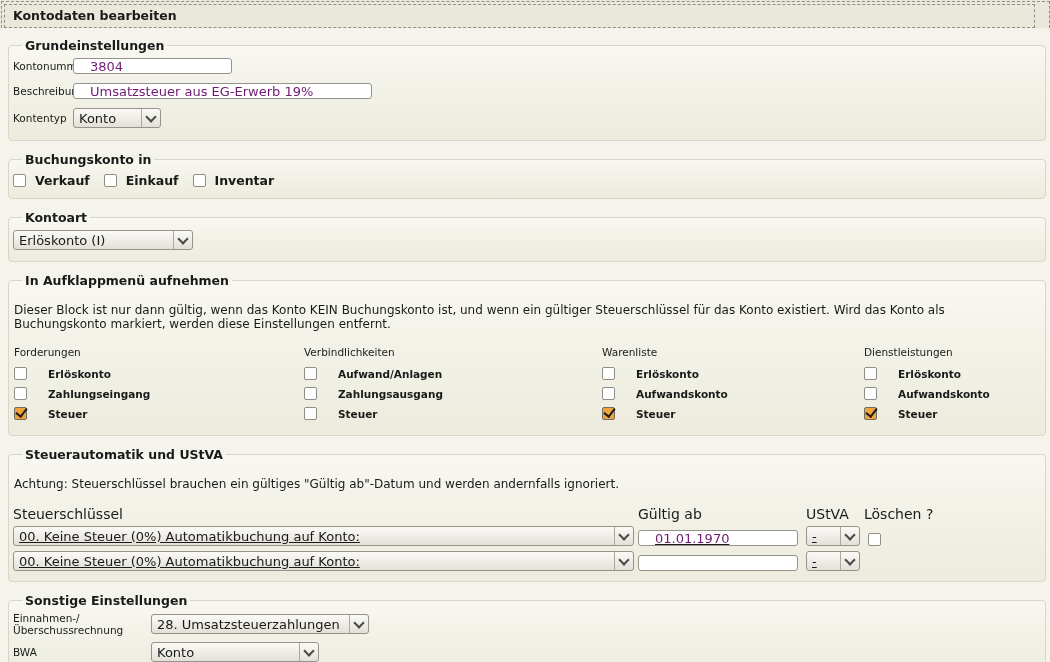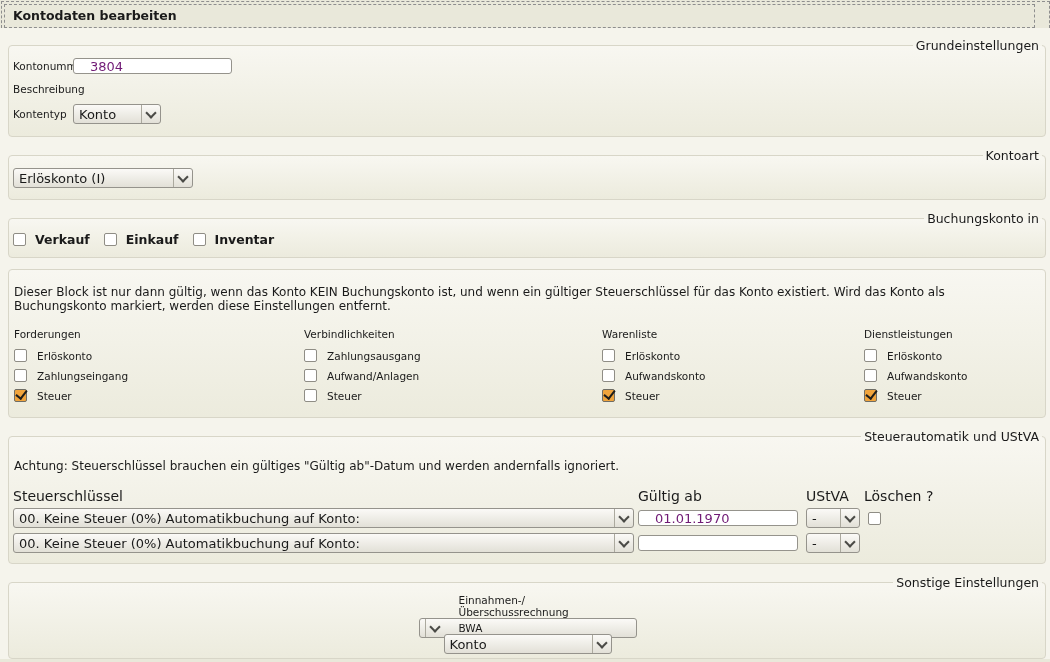--- a/index.html
+++ b/index.html
@@ -27,22 +27,22 @@
     min-height:630px;
   }
   fieldset {
     margin:0 4px 11px 8px;
     border:1px solid #d8d6c8;
     border-radius:4px;
     padding:2px 3px 8px 3px;
     background:linear-gradient(180deg,#f8f7f1 0%, #ecebdd 100%);
   }
   legend {
-    font-weight:normal; font-size:12.5px;
-    padding:0 3px; margin-left:0;text-align:right;
+    font-weight:bold; font-size:12.5px;
+    padding:0 3px; margin-left:10px;
   }
   .frow { display:flex; align-items:center; margin:0 0 9px 1px; }
   .frow:first-of-type { margin-top:3px; }
   .lbl { width:60px; font-size:10.5px; flex:none; }
 
   input.txt {
     height:16px; border:1px solid #95938c; border-radius:3px;
     background:#fff; font-family:inherit; font-size:13px;
     padding:0 16px; color:#701a75; outline:none;
   }
@@ -75,80 +75,82 @@
     width:5px; height:9px;
     border-right:2px solid #1d1d1b; border-bottom:2px solid #1d1d1b;
     transform:rotate(38deg);
   }
   .boldlbl { font-weight:bold; font-size:12.5px; margin:0 14px 0 9px; }
   .desc { font-size:12px; margin:13px 2px 15px 2px; }
   .groups { display:flex; margin-left:2px;align-items:center; }
   .grp1 { width:290px; } .grp2 { width:298px; } .grp3 { width:262px; } .grp4 { flex:1; }
   .gtitle { font-size:10.5px; margin-bottom:9px; }
   .gopt { display:flex; align-items:center; margin-bottom:7px; }
-  .gopt .olbl { font-size:10.5px; margin-left:10px; }
+  .gopt .olbl { font-size:10.5px; margin-left:21px;font-weight:bold; }
   .shead { display:flex; font-size:14px; margin:0 0 4px 1px; }
   .sh1 { width:625px; } .sh2 { width:168px; } .sh3 { width:58px; }
-  .srowtax { display:flex; align-items:center; margin:0 0 5px 1px; }
+  .srowtax { display:flex; align-items:flex-end; margin:0 0 5px 1px;text-decoration:underline; }
   .srowtax .sel.big { width:621px; margin-right:4px; }
   .srowtax input.date { width:160px; margin-right:8px; }
   .srowtax .sel.ustva { width:54px; margin-right:8px; }
-  .srow { display:flex; align-items:center; margin:2px 0 4px 1px; height:24px;flex-direction:column; }
+  .srow { display:flex; align-items:center; margin:2px 0 4px 1px; height:24px; }
   .srow .lbl2 { width:138px; font-size:10.5px; flex:none; }
 </style>
 </head>
 <body>
 
 <div class="outer-dash">
   <div class="titlebox">Kontodaten bearbeiten</div>
 </div>
 
 <div class="content">
 
   <fieldset>
     <legend>Grundeinstellungen</legend>
     <div class="frow">
       <span class="lbl">Kontonummer</span>
       <input class="txt" style="width: 159px;" value="3804">
     </div>
     <div class="frow">
       <span class="lbl">Beschreibung</span>
+      <input class="txt" style="width: 299px;" value="Umsatzsteuer aus EG-Erwerb 19%">
     </div>
     <div class="frow" style="margin-bottom:4px">
       <span class="lbl">Kontentyp</span>
       <div class="sel" style="width:88px">
         <span class="txtv">Konto</span>
         <span class="chev"></span>
       </div>
     </div>
   </fieldset>
 
   <fieldset>
+    <legend>Buchungskonto in</legend>
+    <div class="frow" style="margin:4px 0 2px 1px">
+      <span class="cb"></span>
+      <span class="boldlbl">Verkauf</span>
+      <span class="cb"></span>
+      <span class="boldlbl">Einkauf</span>
+      <span class="cb"></span>
+      <span class="boldlbl">Inventar</span>
+    </div>
+  </fieldset>
+
+  <fieldset>
     <legend>Kontoart</legend>
     <div class="frow" style="margin:3px 0 3px 1px">
       <div class="sel" style="width:180px">
         <span class="txtv">Erlöskonto (I)</span>
         <span class="chev"></span>
       </div>
     </div>
   </fieldset>
 
   <fieldset>
-    <legend>Buchungskonto in</legend>
-    <div class="frow" style="margin:4px 0 2px 1px">
-      <span class="cb"></span>
-      <span class="boldlbl">Verkauf</span>
-      <span class="cb"></span>
-      <span class="boldlbl">Einkauf</span>
-      <span class="cb"></span>
-      <span class="boldlbl">Inventar</span>
-    </div>
-  </fieldset>
-
-  <fieldset>
+    <legend>In Aufklappmenü aufnehmen</legend>
     <div class="desc">Dieser Block ist nur dann gültig, wenn das Konto KEIN Buchungskonto ist, und wenn ein gültiger Steuerschlüssel für das Konto existiert. Wird das Konto als Buchungskonto markiert, werden diese Einstellungen entfernt.</div>
     <div class="groups">
 
       <div class="grp1">
         <div class="gtitle">Forderungen</div>
         <div class="gopt">
           <span class="cb"></span>
           <span class="olbl">Erlöskonto</span>
         </div>
         <div class="gopt">
@@ -158,25 +160,25 @@
         <div class="gopt">
           <span class="cb checked"></span>
           <span class="olbl">Steuer</span>
         </div>
       </div>
 
       <div class="grp2">
         <div class="gtitle">Verbindlichkeiten</div>
         <div class="gopt">
           <span class="cb"></span>
+          <span class="olbl">Aufwand/Anlagen</span>
+        </div>
+        <div class="gopt">
+          <span class="cb"></span>
           <span class="olbl">Zahlungsausgang</span>
-        </div>
-        <div class="gopt">
-          <span class="cb"></span>
-          <span class="olbl">Aufwand/Anlagen</span>
         </div>
         <div class="gopt">
           <span class="cb"></span>
           <span class="olbl">Steuer</span>
         </div>
       </div>
 
       <div class="grp3">
         <div class="gtitle">Warenliste</div>
         <div class="gopt">
@@ -247,20 +249,21 @@
       </div>
     </div>
   </fieldset>
 
   <fieldset style="margin-bottom:0">
     <legend>Sonstige Einstellungen</legend>
 
     <div class="srow">
       <span class="lbl2">Einnahmen-/Überschussrechnung</span>
       <div class="sel" style="width:218px">
+        <span class="txtv">28. Umsatzsteuerzahlungen</span>
         <span class="chev"></span>
       </div>
     </div>
 
     <div class="srow">
       <span class="lbl2">BWA</span>
       <div class="sel" style="width:168px">
         <span class="txtv">Konto</span>
         <span class="chev"></span>
       </div>

